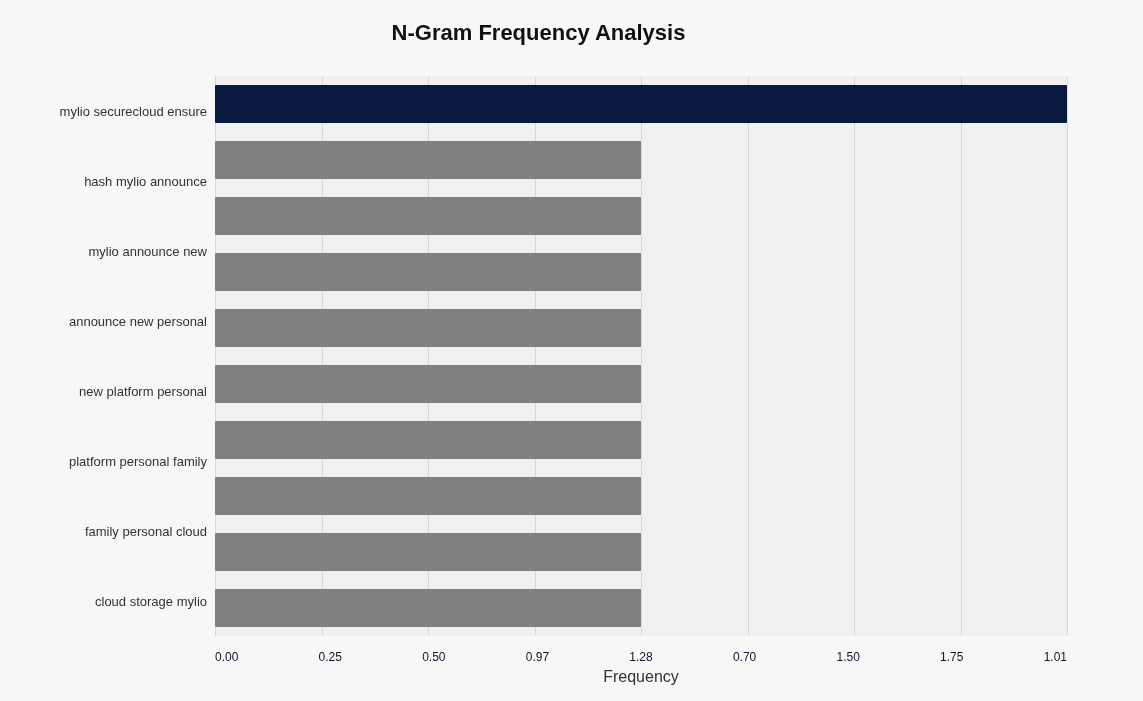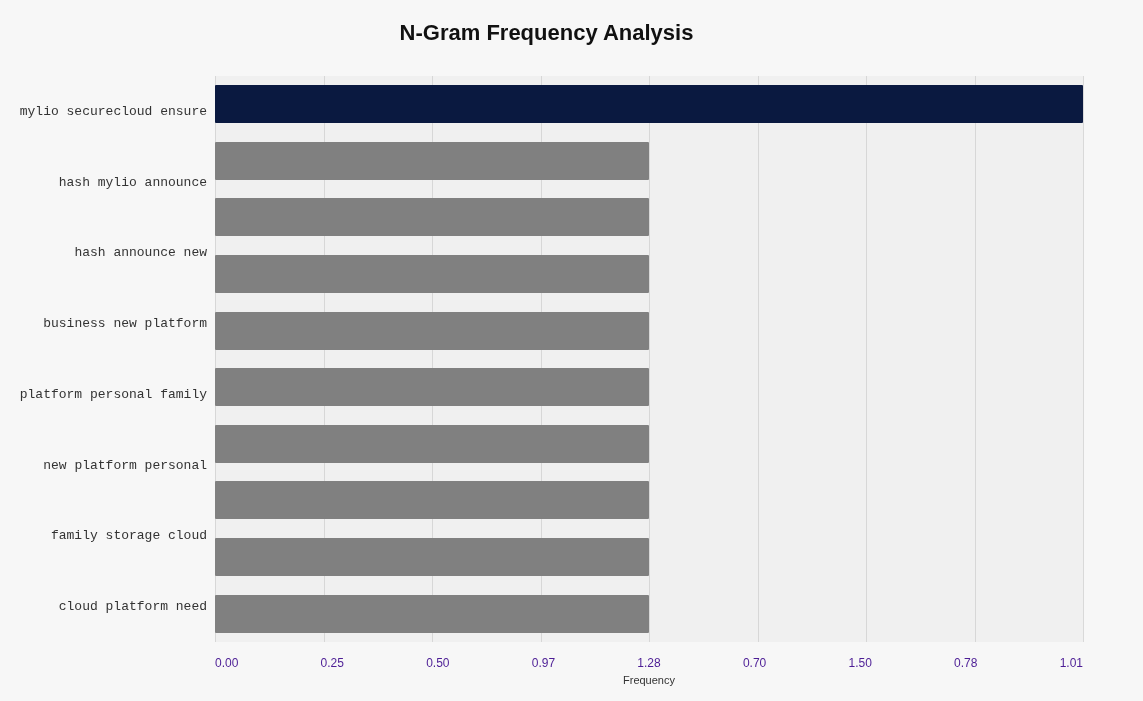--- a/index.html
+++ b/index.html
@@ -10,37 +10,36 @@
       height: 701px;
       display: flex;
       align-items: center;
       justify-content: center;
     }
     .chart-container {
       background: #f7f7f7;
       width: 1143px;
       height: 701px;
       position: relative;
-      padding: 20px 60px 80px 10px;
+      padding: 20px 76px 80px 10px;
     }
     .chart-title {
       text-align: center;
       font-size: 22px;
       font-weight: bold;
       color: #111;
       margin-bottom: 30px;
     }
     .y-axis {
       width: 205px;
       flex-shrink: 0;
       display: flex;
       flex-direction: column;
       justify-content: space-around;
       padding-right: 8px;
-      font-family: Liberation Mono, monospace;
     }
     .y-label {
       text-align: right;
       font-size: 13px;
       color: #333;
       height: 52px;
       display: flex;
       align-items: center;
       justify-content: flex-end;
     }
@@ -87,52 +86,52 @@
       opacity: 0.7;
     }
     .x-axis-area {
       margin-left: 205px;
       display: flex;
       justify-content: space-between;
       padding-top: 8px;
     }
     .x-tick {
       font-size: 12px;
-      color: #4c1d95;
+      color: #0f172a;
       text-align: center;
     }
     .x-label {
       text-align: center;
-      font-size: 11px;
+      font-size: 16px;
       color: #333;
       margin-top: 4px;
       margin-left: 205px;
     }
     .bottom-section {
       margin-top: 6px;
     }
   </style>
 </head>
 <body>
 
 <div class="chart-container">
   <div class="chart-title">N-Gram Frequency Analysis</div>
 
   <div style="display:flex; flex-direction: column; width: 100%; height: 610px;">
     <div style="display: flex; flex: 1;">
 
       <div class="y-axis" id="y-axis-labels">
           <div class="y-label">mylio securecloud ensure</div>
           <div class="y-label">hash mylio announce</div>
-          <div class="y-label">hash announce new</div>
-          <div class="y-label">business new platform</div>
+          <div class="y-label">mylio announce new</div>
+          <div class="y-label">announce new personal</div>
+          <div class="y-label">new platform personal</div>
           <div class="y-label">platform personal family</div>
-          <div class="y-label">new platform personal</div>
-          <div class="y-label">family storage cloud</div>
-          <div class="y-label">cloud platform need</div>
+          <div class="y-label">family personal cloud</div>
+          <div class="y-label">cloud storage mylio</div>
         </div>
 
       <div class="plot-area" id="plot-area">
 
         <div class="grid-lines" id="grid-lines">
             <div class="grid-line" style="left: 0%;"></div>
             <div class="grid-line" style="left: 12.5%;"></div>
             <div class="grid-line" style="left: 25%;"></div>
             <div class="grid-line" style="left: 37.5%;"></div>
             <div class="grid-line" style="left: 50%;"></div>
@@ -179,19 +178,19 @@
 
     <div class="bottom-section">
       <div class="x-axis-area" id="x-axis-ticks">
           <div class="x-tick">0.00</div>
           <div class="x-tick">0.25</div>
           <div class="x-tick">0.50</div>
           <div class="x-tick">0.97</div>
           <div class="x-tick">1.28</div>
           <div class="x-tick">0.70</div>
           <div class="x-tick">1.50</div>
-          <div class="x-tick">0.78</div>
+          <div class="x-tick">1.75</div>
           <div class="x-tick">1.01</div>
         </div>
       <div class="x-label">Frequency</div>
     </div>
   </div>
 </div>
 
 </body></html>

